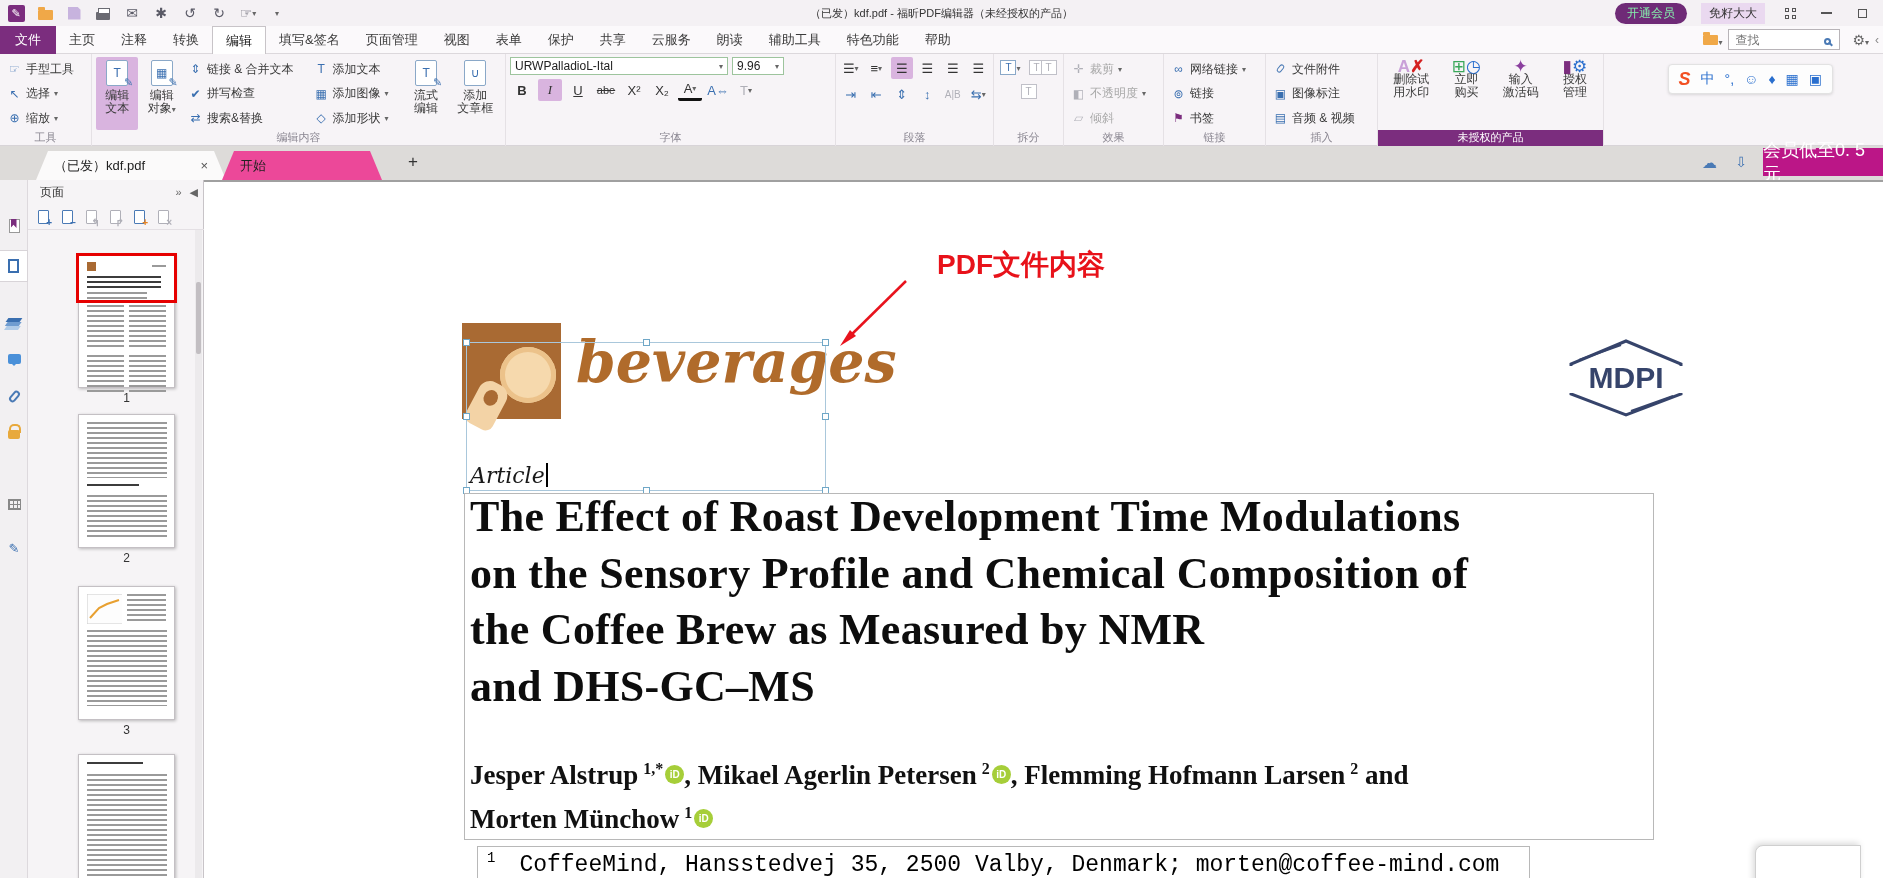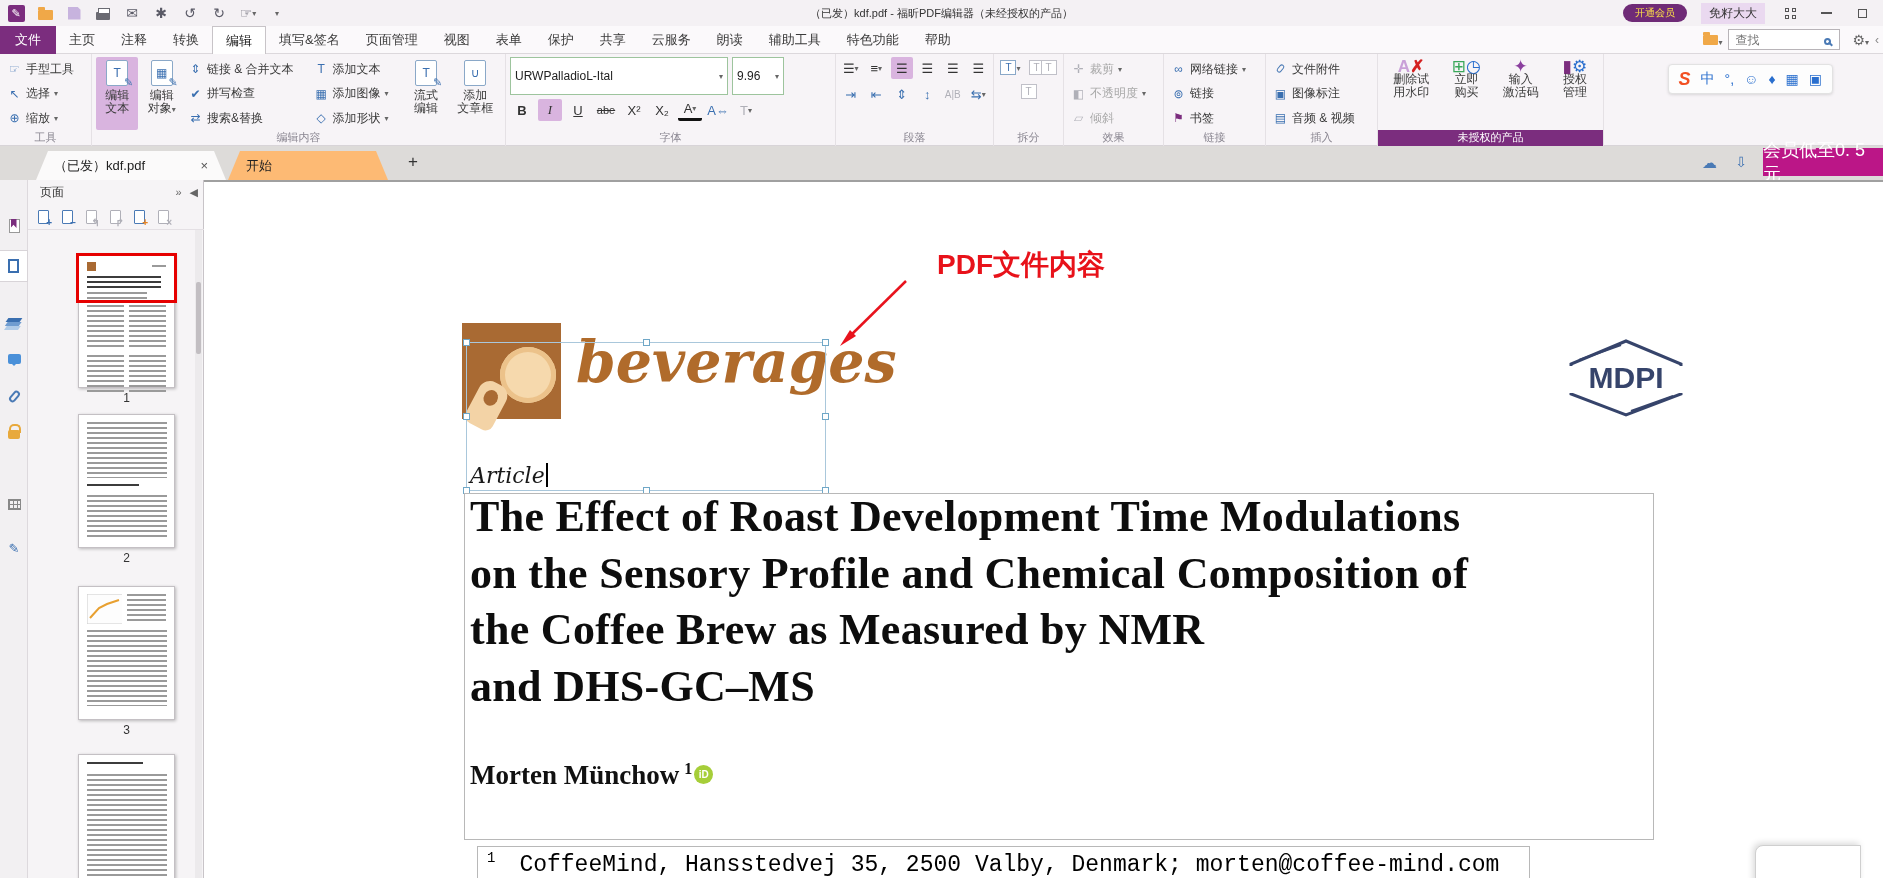--- a/index.html
+++ b/index.html
@@ -12,21 +12,21 @@
   .qat .qbtn { display:flex; align-items:center; justify-content:center; width:20px; height:20px; font-size:14px; color:#5a5a66; }
   .appico { width:17px; height:17px; background:#7b2d7e; color:#fff; font-size:11px; display:flex; align-items:center; justify-content:center; border-radius:2px; }
   .folder { width:15px; height:10px; background:#f0a848; border-radius:1px; position:relative; margin-top:3px; }
   .folder::before { content:""; position:absolute; top:-3px; left:0; width:7px; height:3px; background:#f0a848; border-radius:1px 1px 0 0; }
   .floppy { width:13px; height:13px; background:#c7b3de; clip-path:polygon(0 0,75% 0,100% 25%,100% 100%,0 100%); }
   .printer { width:14px; height:8px; background:#6a6a72; border-radius:1px; position:relative; margin-top:5px; }
   .printer::before { content:""; position:absolute; top:-4px; left:2px; width:10px; height:4px; background:#fff; border:1px solid #6a6a72; }
   .glyph-red { color:#d03030; }
   .title-center { position:absolute; left:0; right:0; top:0; height:26px; display:flex; align-items:center; justify-content:center; font-size:11px; color:#333; }
   .tb-right { position:absolute; right:10px; top:2px; display:flex; align-items:center; gap:14px; height:22px; }
-  .member-pill { background:#6f2b77; color:#fde047; font-size:10px; padding:2px 12px; border-radius:11px; }
+  .member-pill { background:#6f2b77; color:#86efac; font-size:12px; padding:2px 12px; border-radius:11px; }
   .username { background:#ead9f0; color:#333; font-size:12px; padding:2px 8px; }
   .winbtn { width:22px; height:18px; display:flex; align-items:center; justify-content:center; }
   .w-grid { width:11px; height:11px; display:grid; grid-template-columns:4px 4px; grid-template-rows:4px 4px; gap:3px; }
   .w-grid span { border:1px solid #555; }
   .w-min { width:11px; height:2px; background:#555; }
   .w-restore { width:9px; height:9px; border:1px solid #555; position:relative; background:#f4f1f4; }
   .w-restore::before { content:""; position:absolute; left:2px; top:-4px; width:9px; height:9px; border:1px solid #555; z-index:-1; }
 
   
   #tabrow { position:absolute; left:0; top:26px; width:1883px; height:28px; background:#fbf9fb; border-bottom:1px solid #dcd8dc; }
@@ -52,32 +52,32 @@
   .sbtn .ig { width:15px; text-align:center; font-size:12px; color:#3a6fb0; }
   .sbtn.dis { color:#a8a8a8; } .sbtn.dis .ig { color:#b0b0b8; }
   .bigbtn { width:46px; display:flex; flex-direction:column; align-items:center; justify-content:flex-start; font-size:12px; color:#3a3a3a; line-height:13px; text-align:center; padding-top:3px; border-radius:2px; }
   .bigbtn .bicon { width:22px; height:26px; background:#fff; border:1px solid #8aa8c8; border-radius:2px; position:relative; font-size:12px; color:#3a6fb0; display:flex; align-items:center; justify-content:center; margin-bottom:3px; }
   .bigbtn .bicon .pencil { position:absolute; right:-6px; bottom:-4px; color:#4a7ab5; font-size:11px; }
   .bigbtn.active { background:#d9b4df; }
   .stylebtn { width:24px; height:22px; display:flex; align-items:center; justify-content:center; font-size:13px; color:#333; border-radius:2px; }
   .stylebtn.hl { background:#d9b4df; }
   .stylebtn.dis { color:#b0b0b8; }
   .fontrow { display:flex; gap:4px; }
-  .fsel { height:38px; border:1px solid #9dc49d; background:#fff; font-size:12px; color:#222; display:flex; align-items:center; padding:0 4px; justify-content:space-between; }
+  .fsel { height:18px; border:1px solid #9dc49d; background:#fff; font-size:12px; color:#222; display:flex; align-items:center; padding:0 4px; justify-content:space-between; }
   .tbox { display:inline-flex; width:16px; height:15px; border:1px solid #8aa8c8; color:#3a6fb0; font-size:10px; align-items:center; justify-content:center; background:#fff; }
   .tbox.dis { border-color:#c0c0c8; color:#b0b0b8; }
   .ime { position:absolute; right:50px; top:64px; height:30px; display:flex; align-items:center; gap:10px; background:#fdfdfd; border:1px solid #e2e2e2; border-radius:4px; padding:0 10px; box-shadow:0 1px 3px rgba(0,0,0,.12); }
   .ime span { font-size:14px; color:#2a6fce; }
   .sogou { color:#f25022 !important; font-weight:bold; font-style:italic; font-size:18px !important; }
 
   
   #doctabbar { position:absolute; left:0; top:146px; width:1883px; height:34px; background:#dddbd9; }
   .dtab { position:absolute; top:5px; height:29px; display:flex; align-items:center; font-size:13px; color:#222; padding:0 18px; }
   .dtab1 { left:36px; width:190px; background:#fbfafa; clip-path:polygon(12px 0, calc(100% - 12px) 0, 100% 100%, 0 100%); justify-content:space-between; }
-  .dtab2 { left:228px; width:160px; background:#fdba74; clip-path:polygon(12px 0, calc(100% - 12px) 0, 100% 100%, 0 100%); }
+  .dtab2 { left:222px; width:160px; background:#ec4899; clip-path:polygon(12px 0, calc(100% - 12px) 0, 100% 100%, 0 100%); }
   .newtab { position:absolute; left:408px; top:6px; font-size:17px; color:#333; }
   .dtx { font-size:13px; color:#555; margin-left:10px; }
   .cloudic { position:absolute; right:166px; top:8px; color:#4a7ab5; font-size:15px; }
   .shareic { position:absolute; right:136px; top:8px; color:#3a6fb0; font-size:14px; }
   .banner { position:absolute; right:0; top:2px; width:120px; height:28px; background:#bb1687; color:#fff; font-size:18px; display:flex; align-items:center; justify-content:center; }
 
   
   #leftstrip { position:absolute; left:0; top:180px; width:28px; height:698px; background:#f2f0f2; border-right:1px solid #ddd9dd; }
   .stripico { position:absolute; left:0; width:28px; height:32px; display:flex; align-items:center; justify-content:center; }
   .stripico.sel { background:#fff; border:1px solid #d8d4d8; border-left:none; }
@@ -613,20 +613,23 @@
   <div class="titlebox"></div>
   <div class="ptitle">
     <div>The Effect of Roast Development Time Modulations</div>
     <div>on the Sensory Profile and Chemical Composition of</div>
     <div>the Coffee Brew as Measured by NMR</div>
     <div>and DHS-GC–MS</div>
   </div>
 
   <div class="authors">
     <div>
+      <span>Jesper Alstrup</span><sup>1,*</sup><span class="orcid">iD</span><span>, Mikael Agerlin Petersen</span><sup>2</sup><span class="orcid">iD</span><span>, Flemming Hofmann Larsen</span><sup>2</sup><span> and</span>
+    </div>
+    <div>
       <span>Morten Münchow</span><sup>1</sup><span class="orcid">iD</span>
     </div>
   </div>
 
   <div class="fnbox"></div>
   <div class="fnline">
     <sup>1</sup><span>CoffeeMind, Hansstedvej 35, 2500 Valby, Denmark; morten@coffee-mind.com</span>
   </div>
 
   <div class="floatbox"></div>

